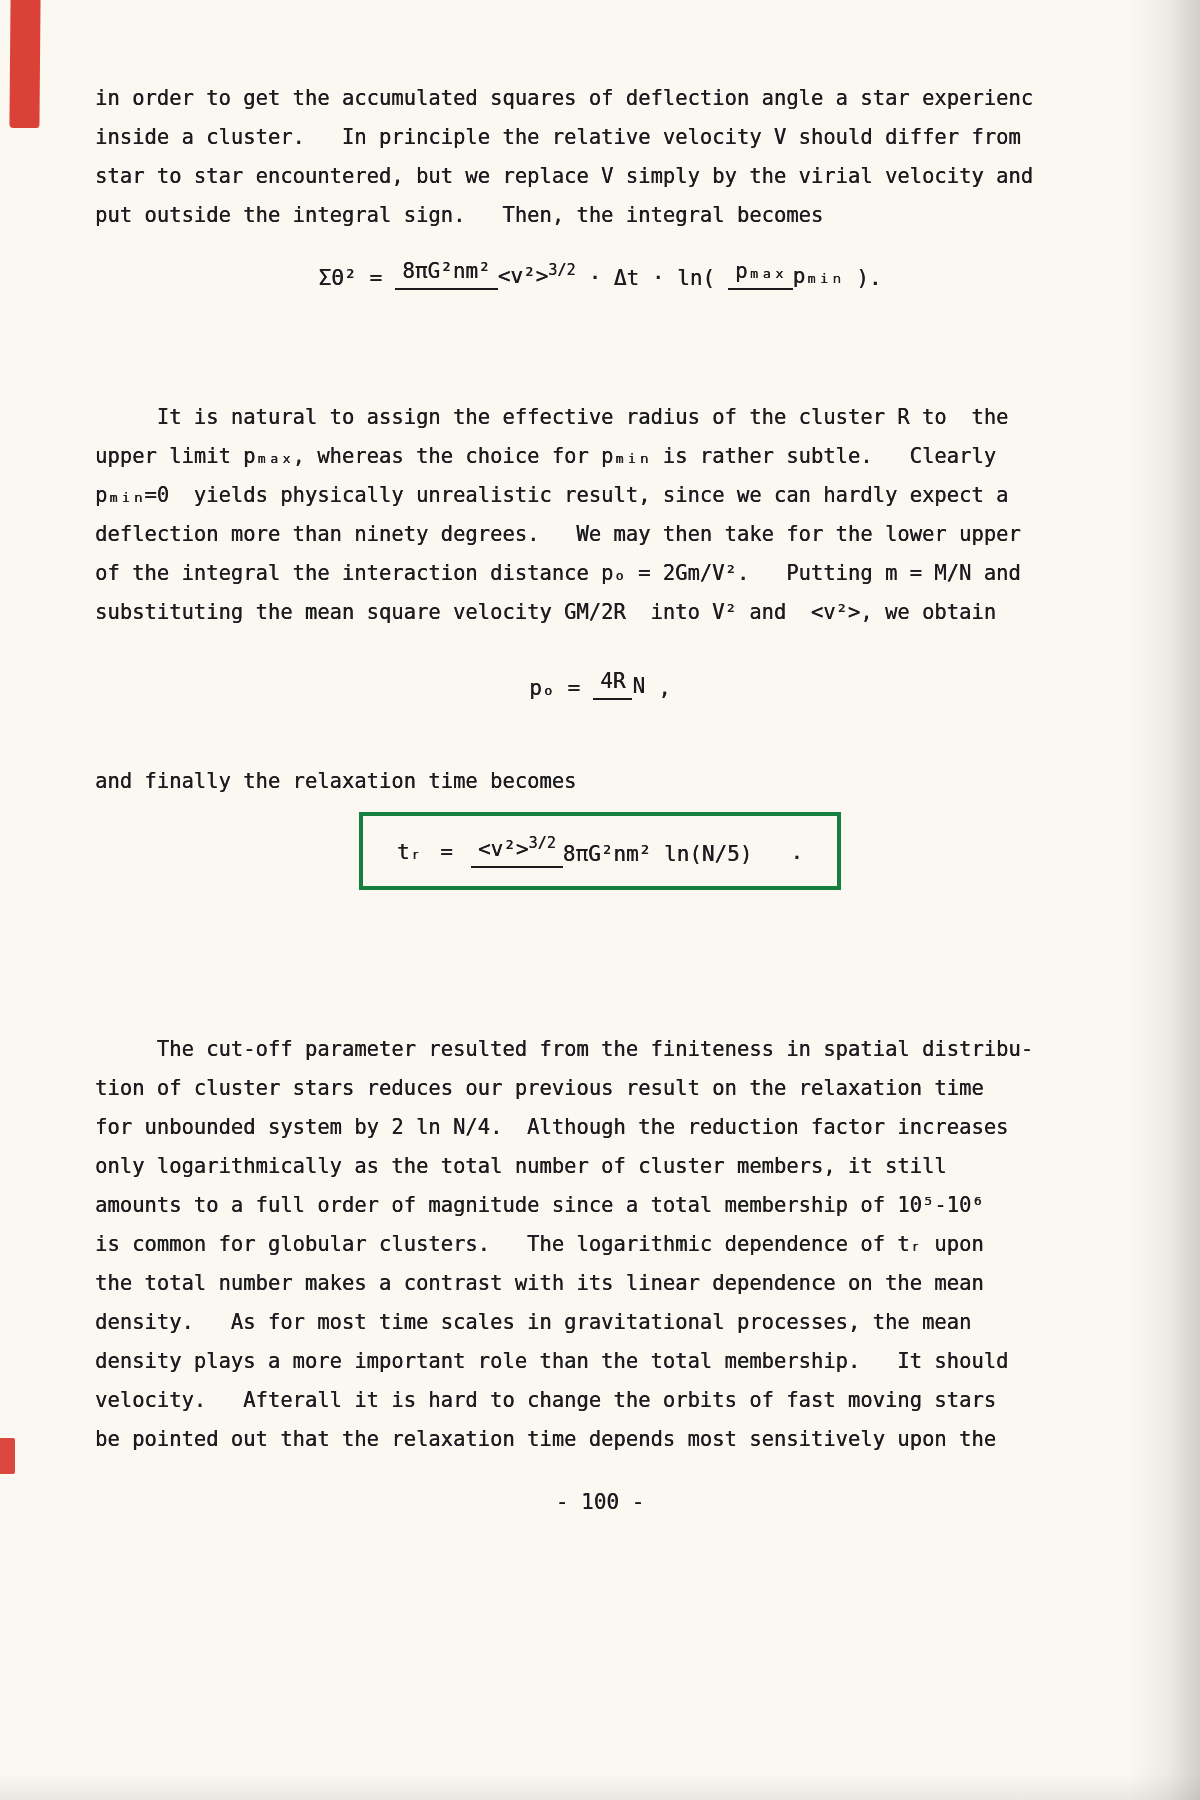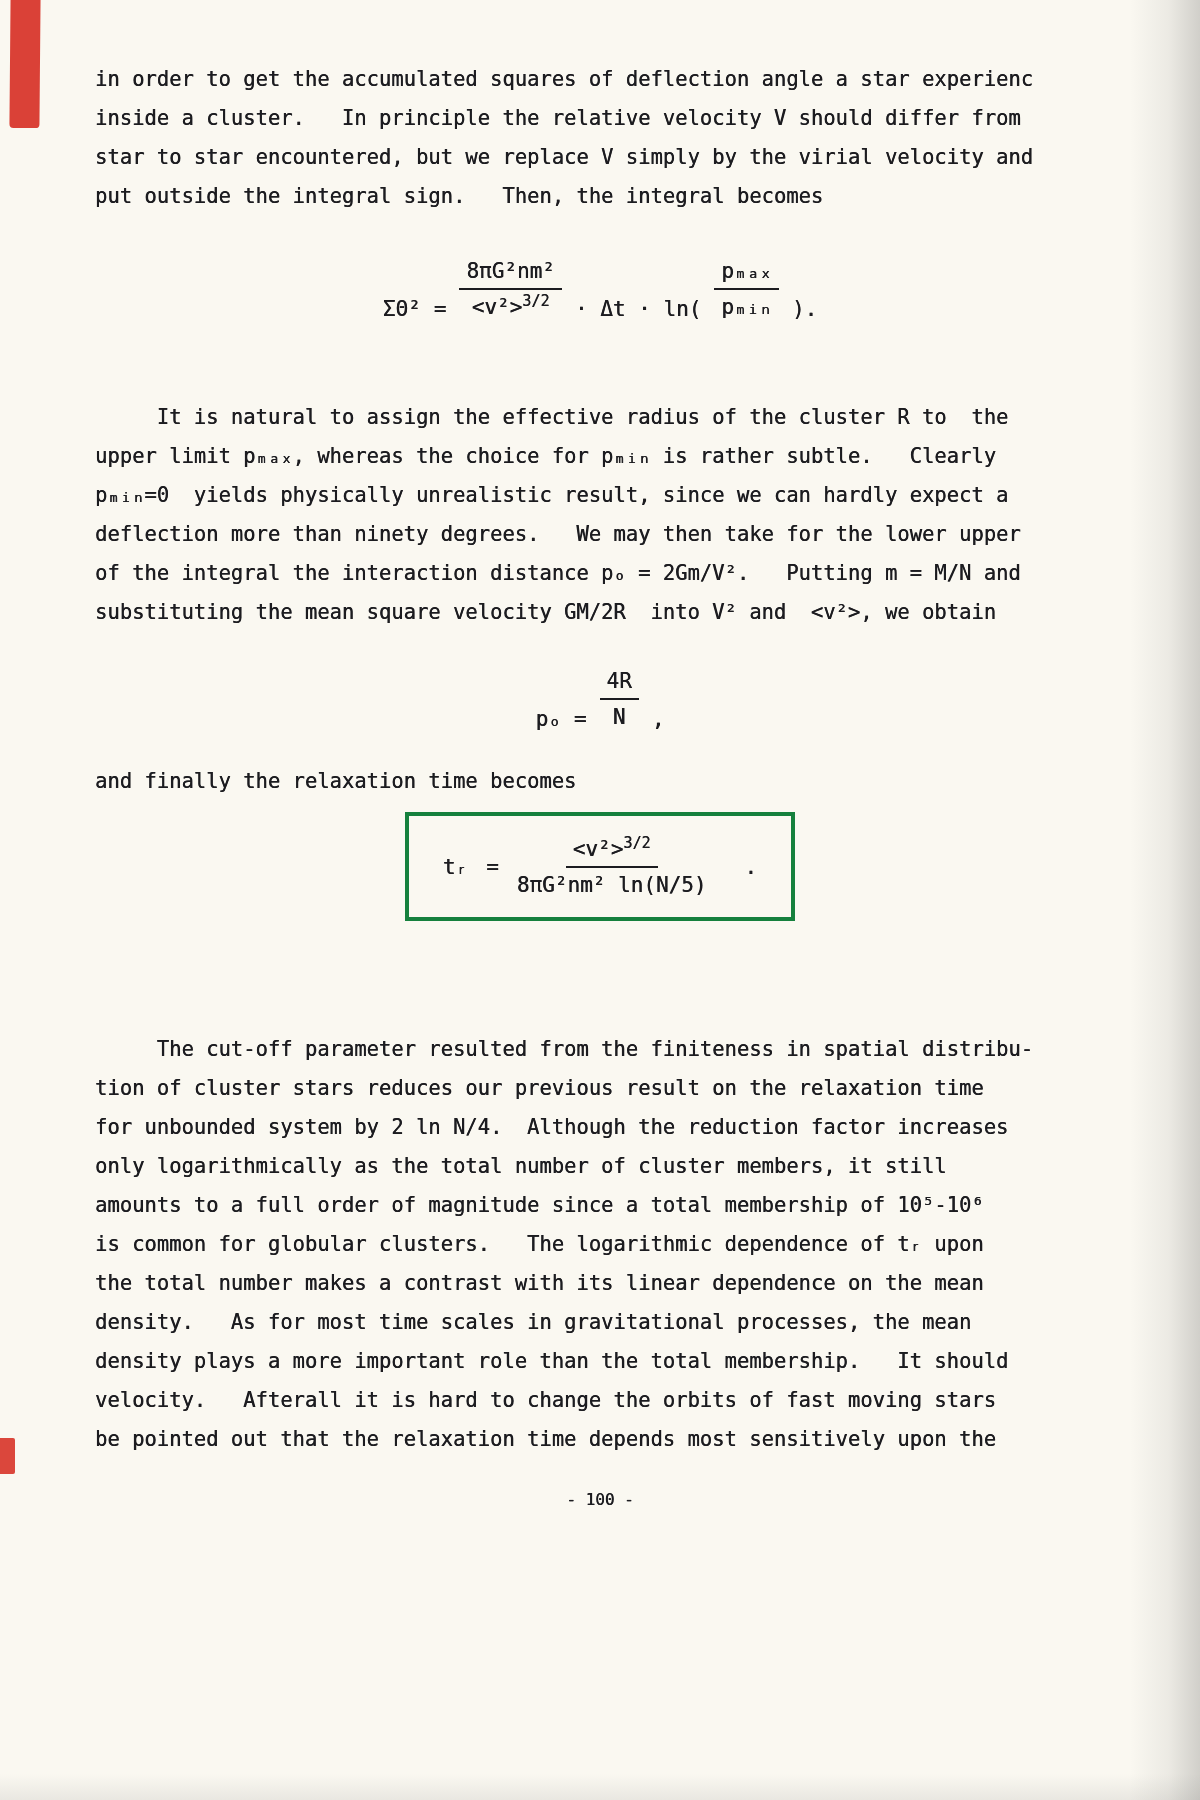--- a/index.html
+++ b/index.html
@@ -18,39 +18,39 @@
     text-shadow:0.35px 0 0 currentColor;
   }
   .equation{
     left:0;width:100%;
     display:flex;align-items:flex-end;justify-content:center;gap:13px;
     font-size:21px;
     text-shadow:0.35px 0 0 currentColor;
     white-space:pre;
   }
   .frac{
-    display:inline-flex;flex-direction:column;align-items:center;
+    display:inline-flex;flex-direction:row;align-items:center;
     text-align:center;line-height:1.25;
   }
   .frac .num{border-bottom:2px solid currentColor;padding:0 7px 4px;}
   .frac .den{padding-top:4px;}
   sup{font-size:0.72em;vertical-align:super;line-height:0;letter-spacing:0;}
   .eq-box-wrap{left:0;width:100%;display:flex;justify-content:center;}
   .eq-box{
     border:4px solid #15803d;
     padding:20px 34px 18px 34px;
     display:flex;align-items:center;gap:18px;
     font-size:21px;
     background:transparent;
     text-shadow:0.35px 0 0 currentColor;
   }
   .eq-box .period{margin-left:20px;}
   .footer{
     left:0;width:100%;text-align:center;
-    font-size:16px;
+    font-size:21px;
     text-shadow:0.35px 0 0 currentColor;
   }
   
   .red-top{
     position:absolute;left:10px;top:-4px;width:30px;height:132px;
     background:#d8372c;border-radius:0 0 4px 4px;transform:rotate(0.5deg);
     opacity:0.95;
   }
   .red-left{
     position:absolute;left:-3px;top:1438px;width:18px;height:36px;
@@ -66,21 +66,21 @@
   }
 </style>
 </head>
 <body>
 
 <div class="red-top"></div>
 <div class="red-left"></div>
 <div class="shadow-right"></div>
 <div class="shadow-bottom"></div>
 
-<div class="block para" style="top:60px;">
+<div class="block para" style="top:79px;">
   <div class="line">in order to get the accumulated squares of deflection angle a star experienc</div>
   <div class="line">inside a cluster.   In principle the relative velocity V should differ from</div>
   <div class="line">star to star encountered, but we replace V simply by the virial velocity and</div>
   <div class="line">put outside the integral sign.   Then, the integral becomes</div>
 </div>
 
 <div class="block equation" style="top:258px;">
   <span>ΣΘ²</span>
   <span>=</span>
   <span class="frac">

